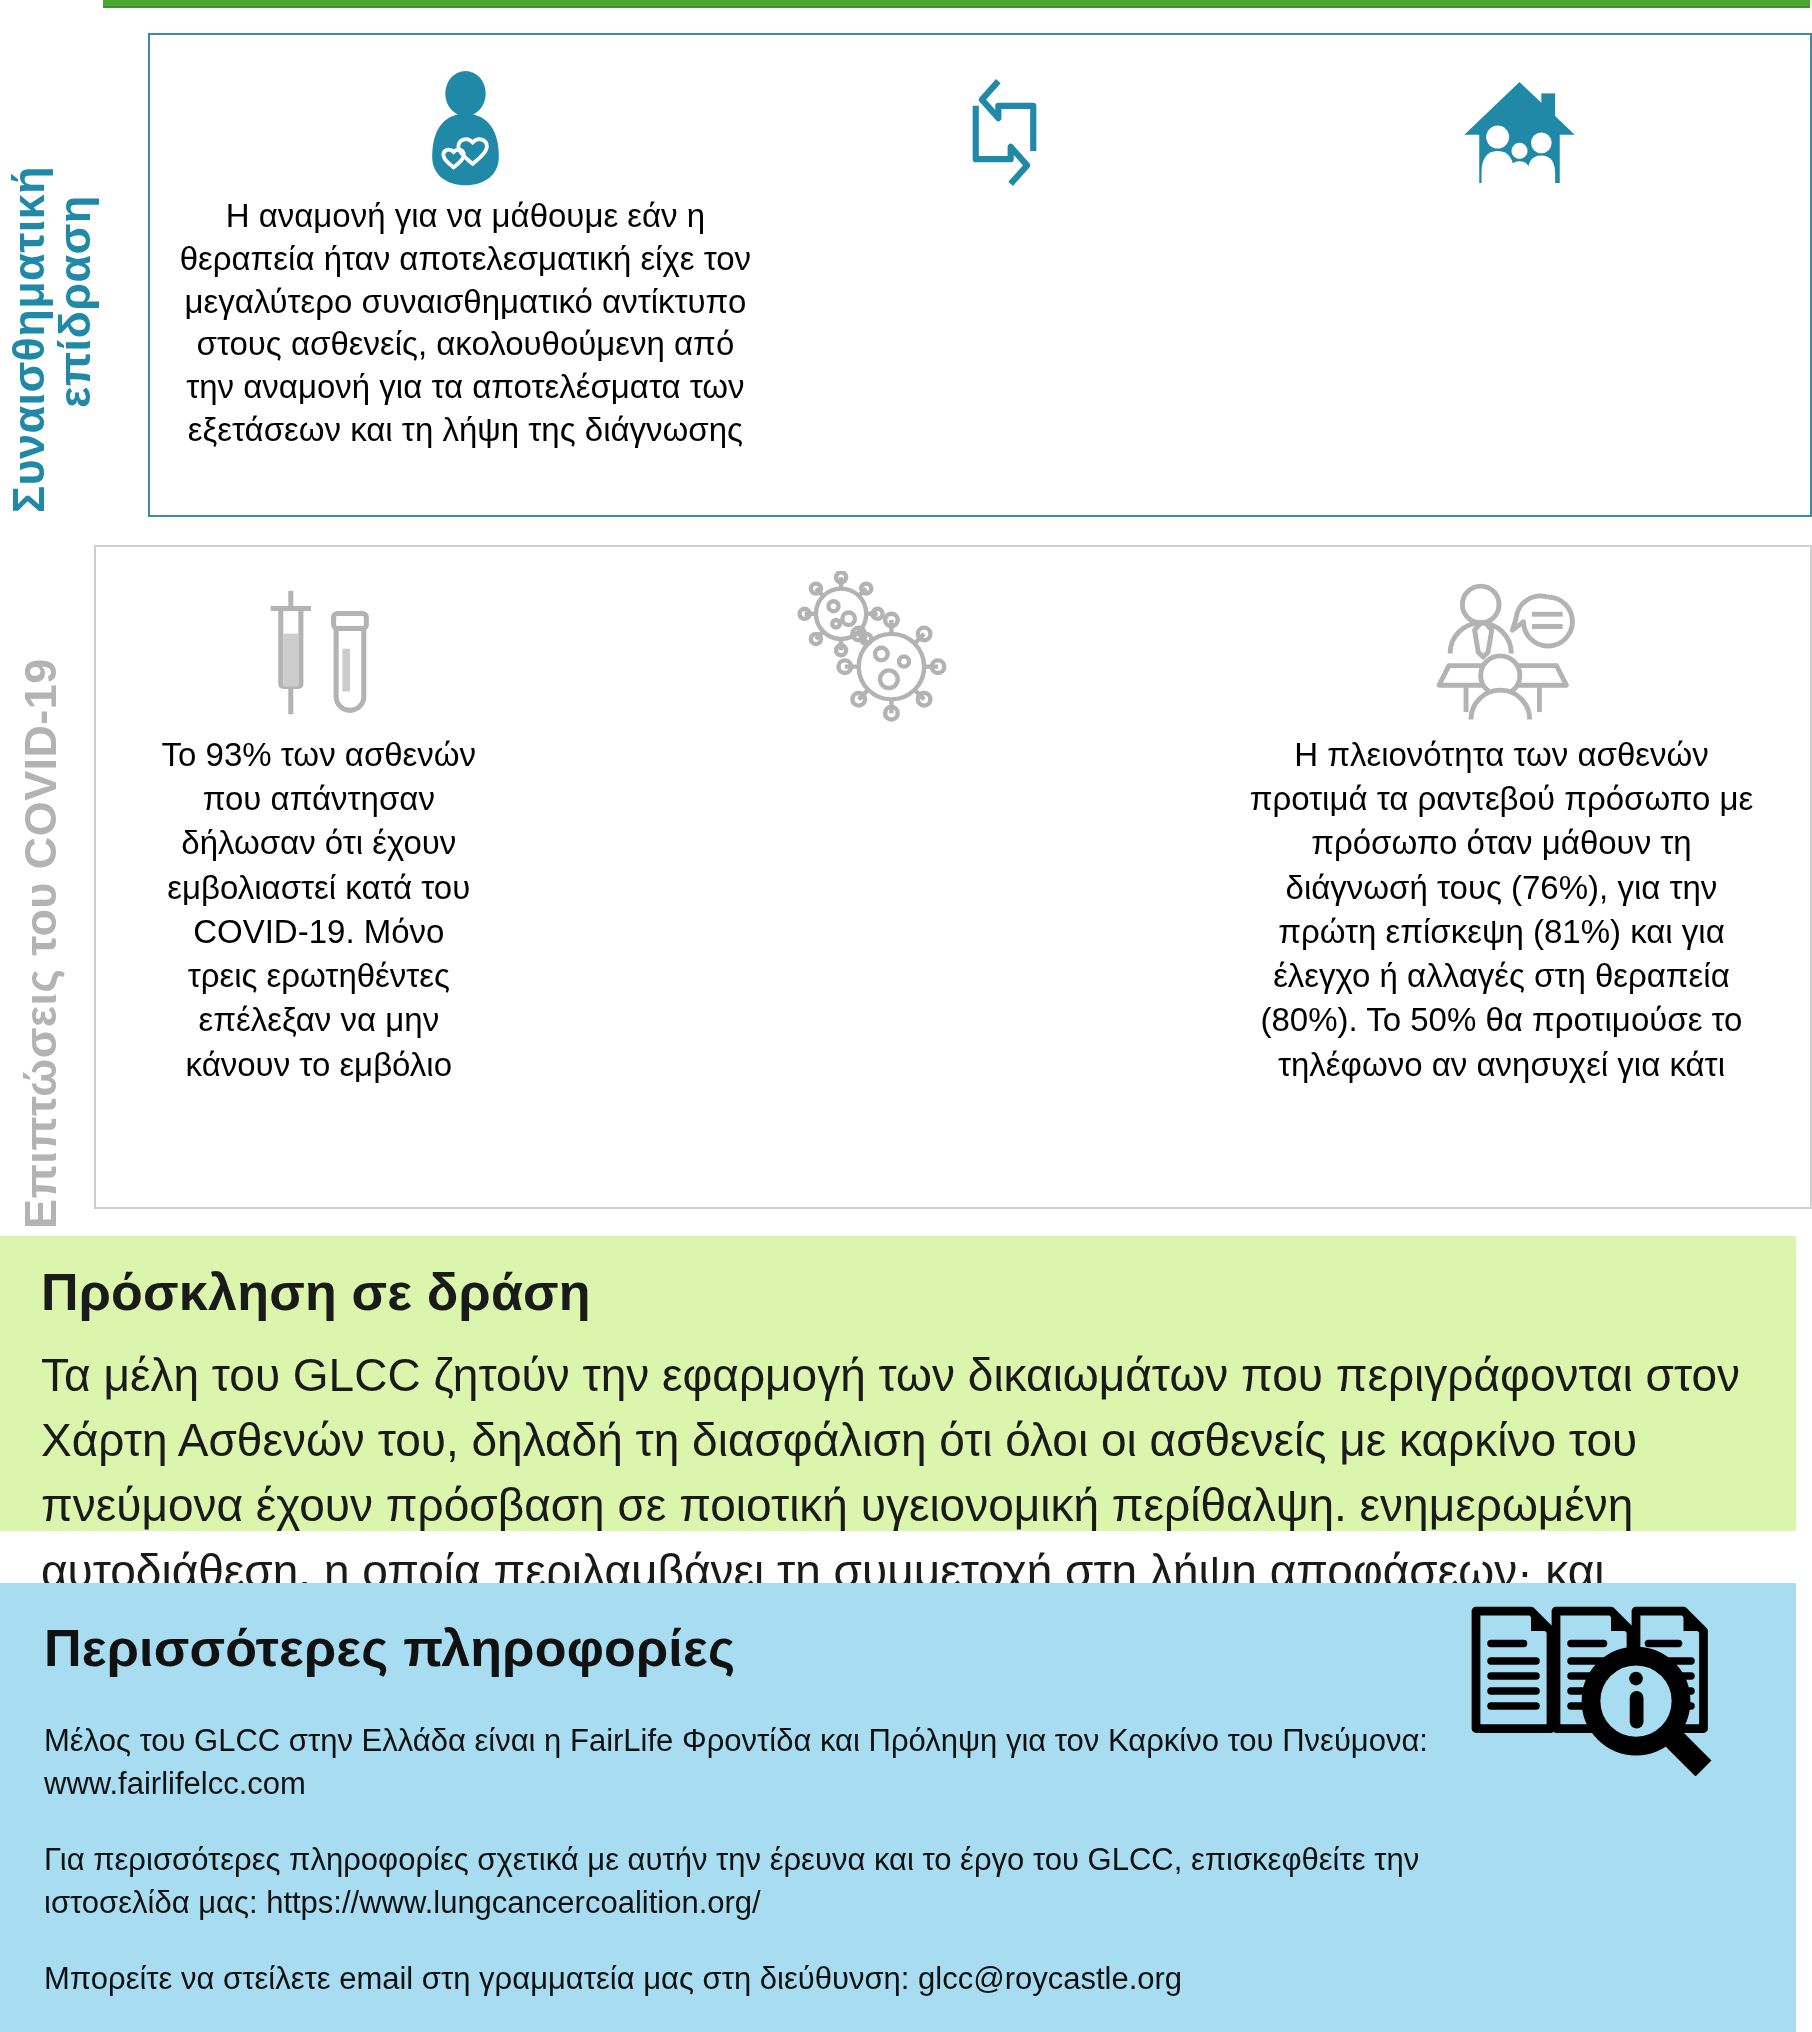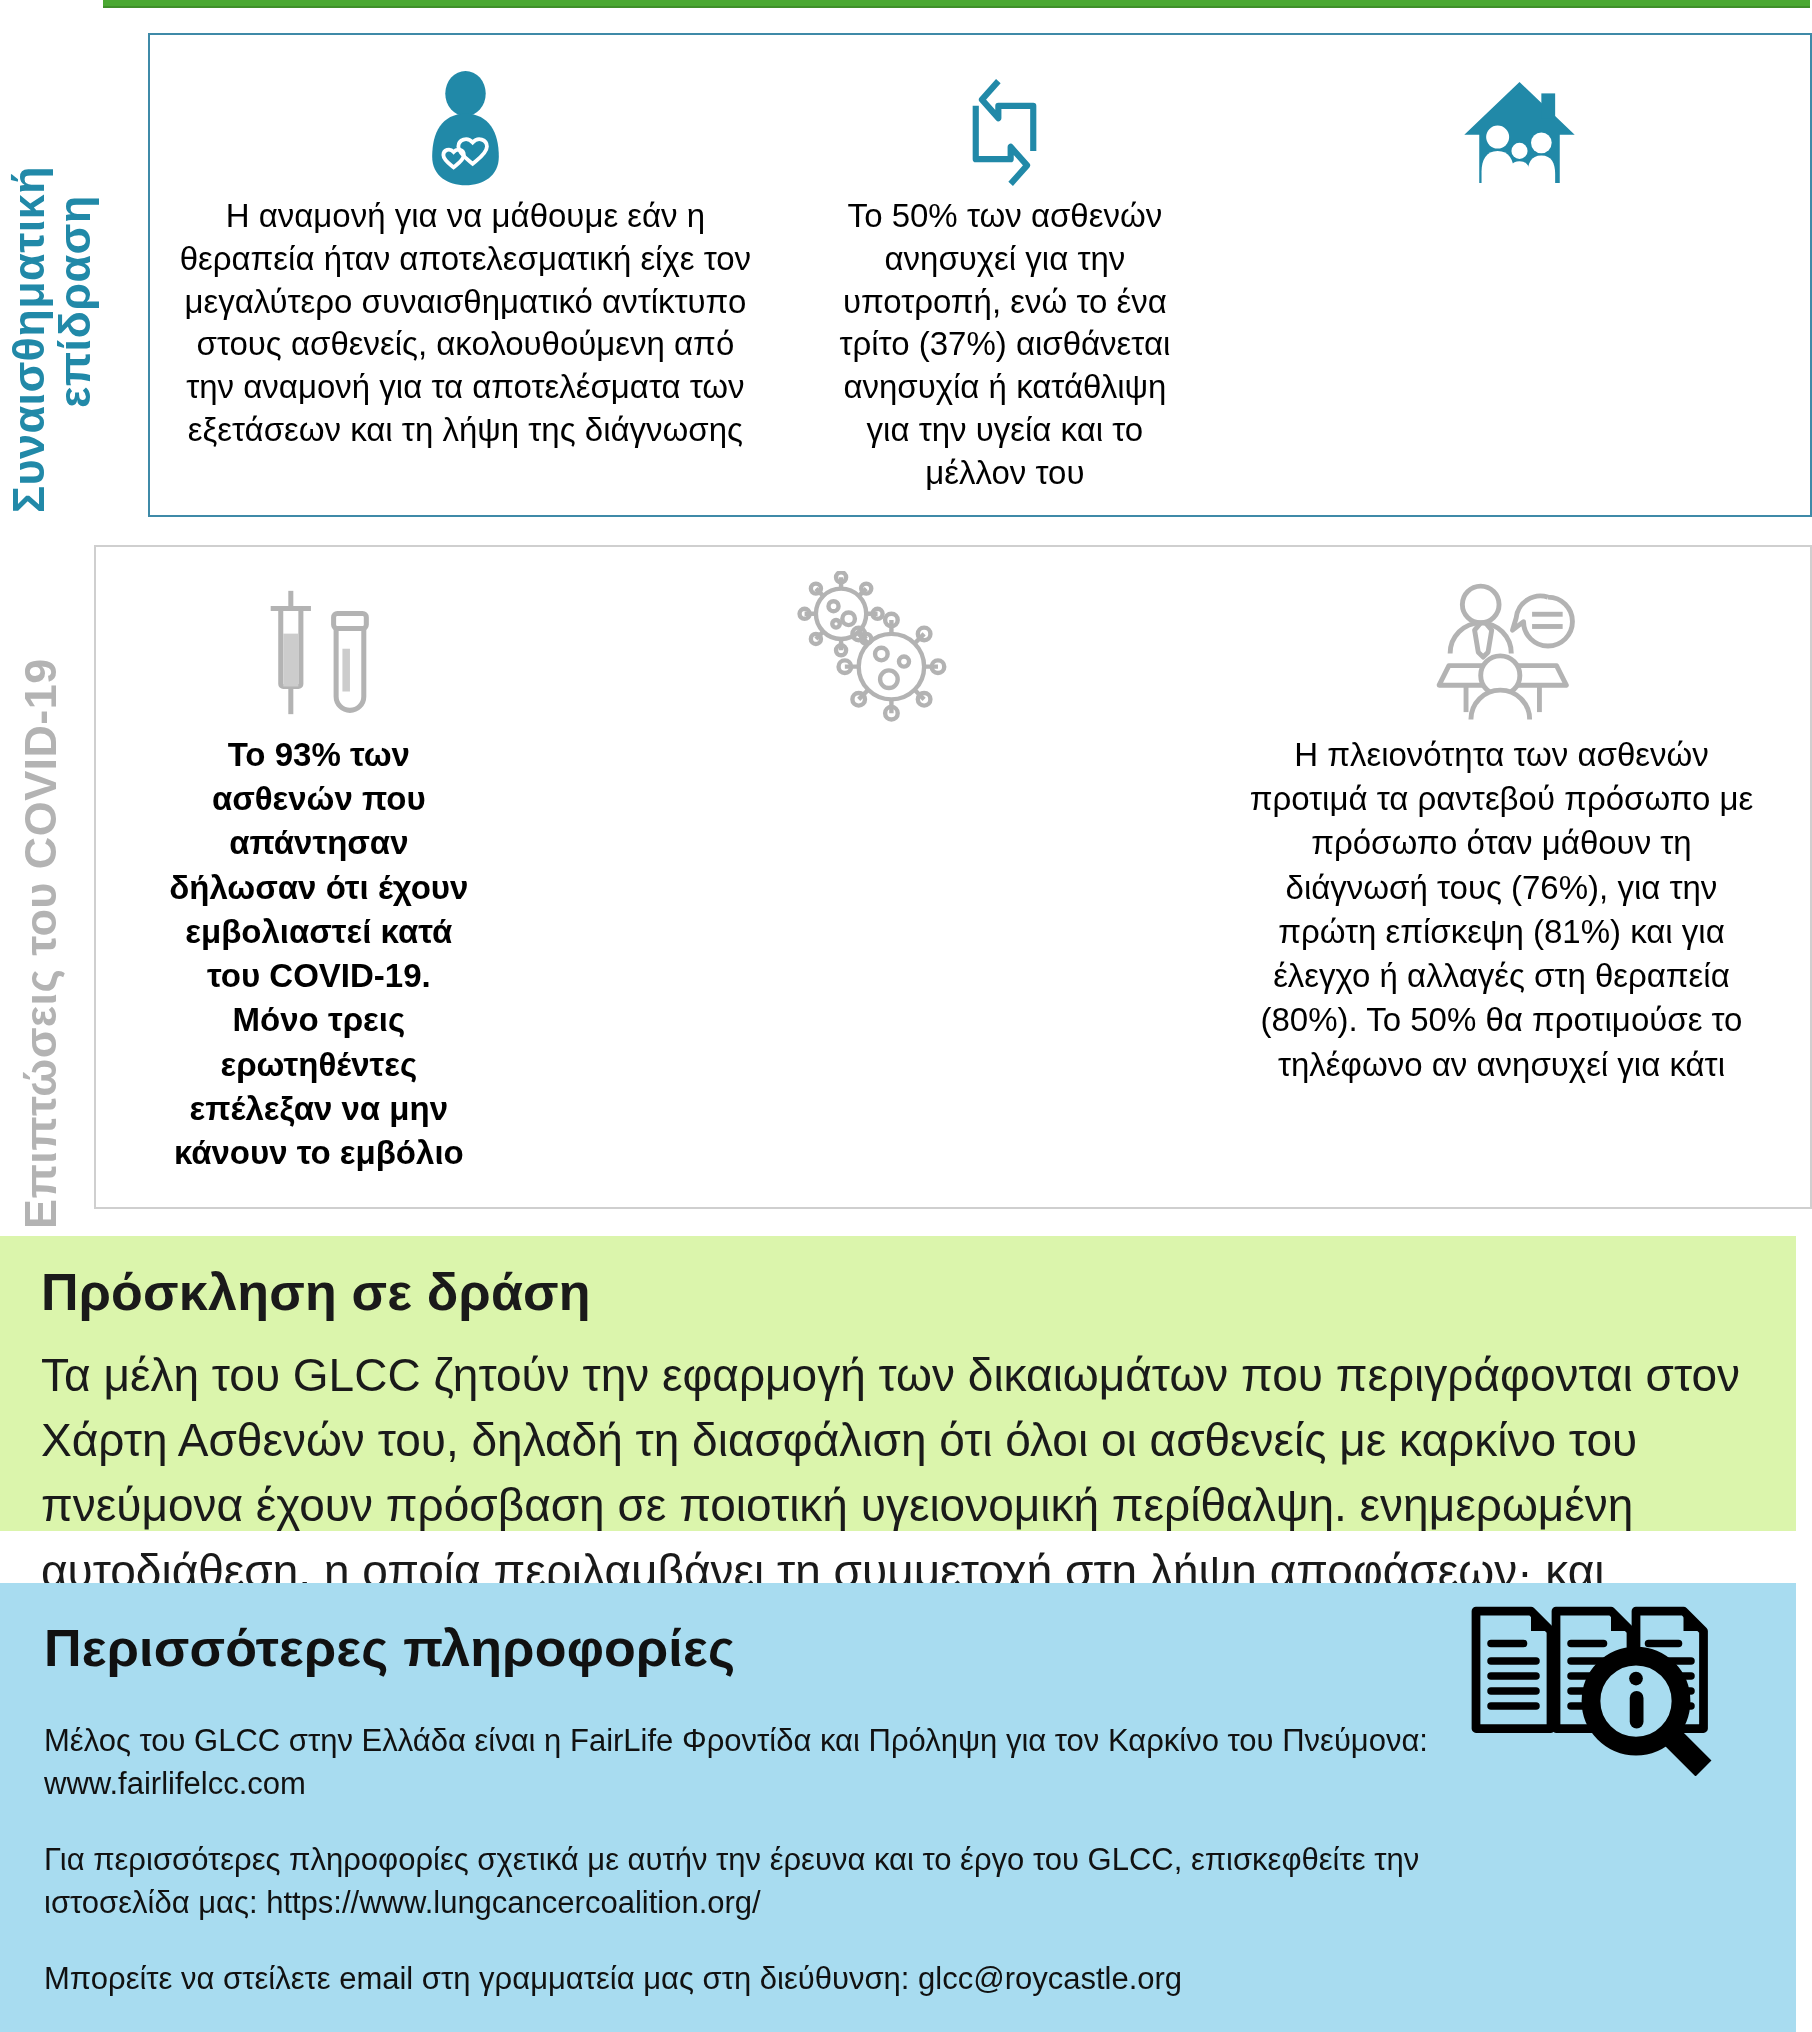--- a/index.html
+++ b/index.html
@@ -111,21 +111,21 @@
   .covid-panel .card-text { font-size: 33px; line-height: 1.34; }
 
   
   .emotional-panel .col-1 { flex: 0 0 38%; }
   .emotional-panel .col-1 .card-text { max-width: 588px; }
   .emotional-panel .col-2 { flex: 0 0 27%; }
   .emotional-panel .col-2 .card-text { max-width: 373px; }
   .emotional-panel .col-3 { flex: 0 0 35%; }
   .emotional-panel .col-3 .card-text { max-width: 556px; }
 
-  .covid-panel .col-1 { flex: 0 0 26%; font-weight: bold; }
+  .covid-panel .col-1 { flex: 0 0 26%; }
   .covid-panel .col-1 .card-text { max-width: 318px; }
   .covid-panel .col-2 { flex: 0 0 38%; }
   .covid-panel .col-2 .card-text { max-width: 556px; }
   .covid-panel .col-3 { flex: 0 0 36%; }
   .covid-panel .col-3 .card-text { max-width: 524px; }
 
   
   .cta {
     position: absolute;
     left: 0px;
@@ -214,21 +214,20 @@
 
     <div class="col col-2">
       <div class="icon-wrap">
         <svg width="103" height="115" viewBox="0 0 100 112" aria-hidden="true">
           <g fill="none" stroke="#2189a8" stroke-width="6" stroke-linejoin="round" stroke-linecap="butt">
             <path d="M44 6 L28 24 L44 42 L44 30 L78 30 L78 74"></path>
             <path d="M56 106 L72 88 L56 70 L56 82 L22 82 L22 30"></path>
           </g>
         </svg>
       </div>
-      <div class="card-text">Το 50% των ασθενών ανησυχεί για την υποτροπή, ενώ το ένα τρίτο (37%) αισθάνεται ανησυχία ή κατάθλιψη για την υγεία και το μέλλον του</div>
     </div>
 
     <div class="col col-3">
       <div class="icon-wrap">
         <svg width="127" height="115" viewBox="0 0 110 100" aria-hidden="true">
           <path d="M55 6 L103 52 L90 52 L90 94 L20 94 L20 52 L7 52 Z" fill="#2189a8"></path>
           <rect x="74" y="16" width="12" height="22" fill="#2189a8"></rect>
           <circle cx="36" cy="54" r="10" fill="#ffffff"></circle>
           <path d="M36 66 c-10 0 -14 8 -14 18 l0 10 l28 0 l0 -10 c0 -10 -4 -18 -14 -18 z" fill="#ffffff"></path>
           <circle cx="74" cy="59" r="9" fill="#ffffff"></circle>

